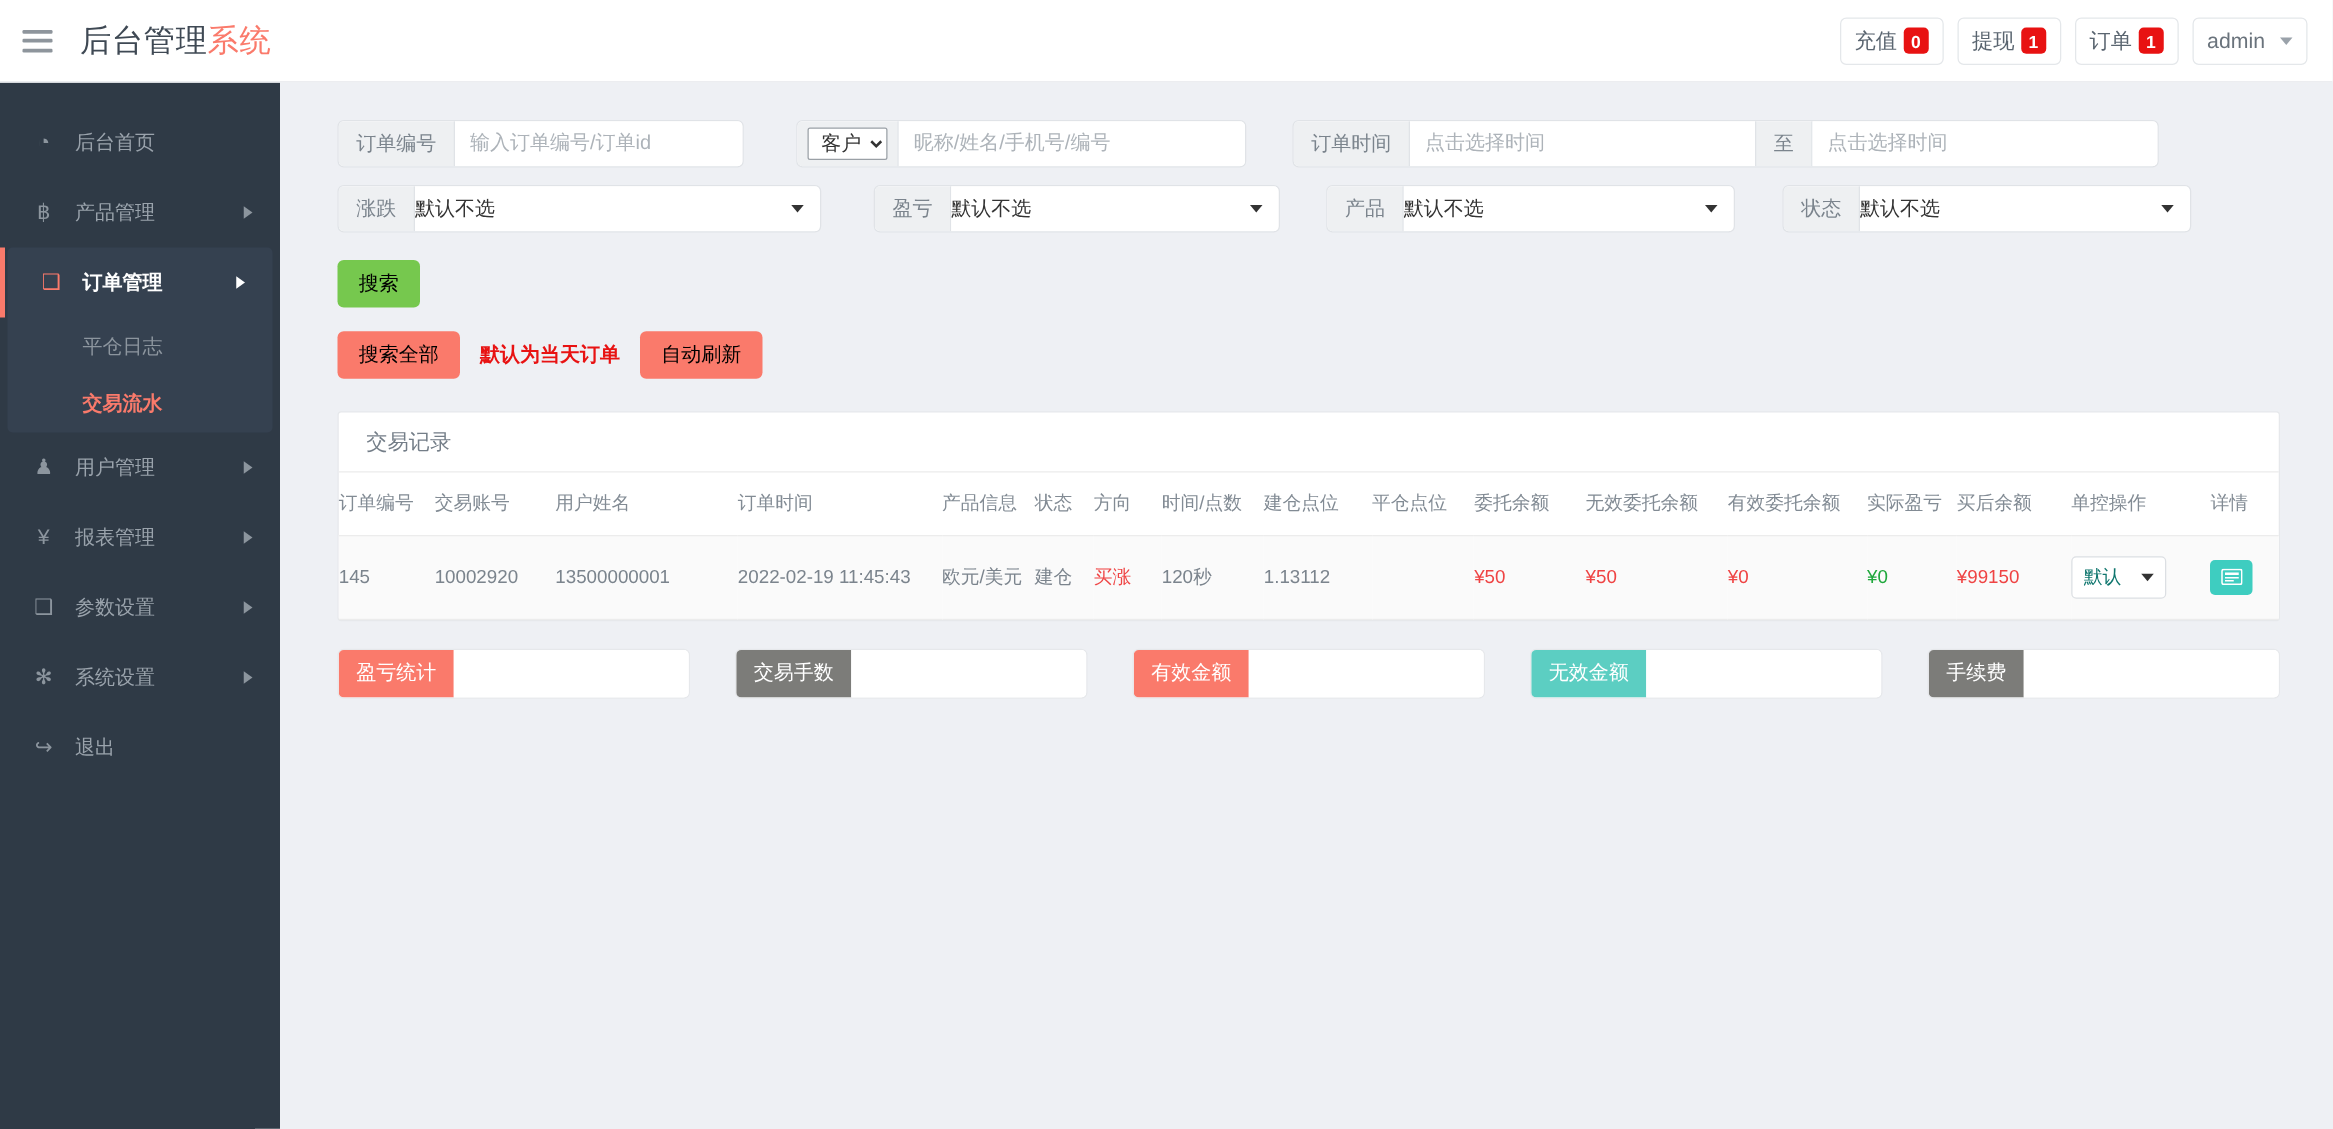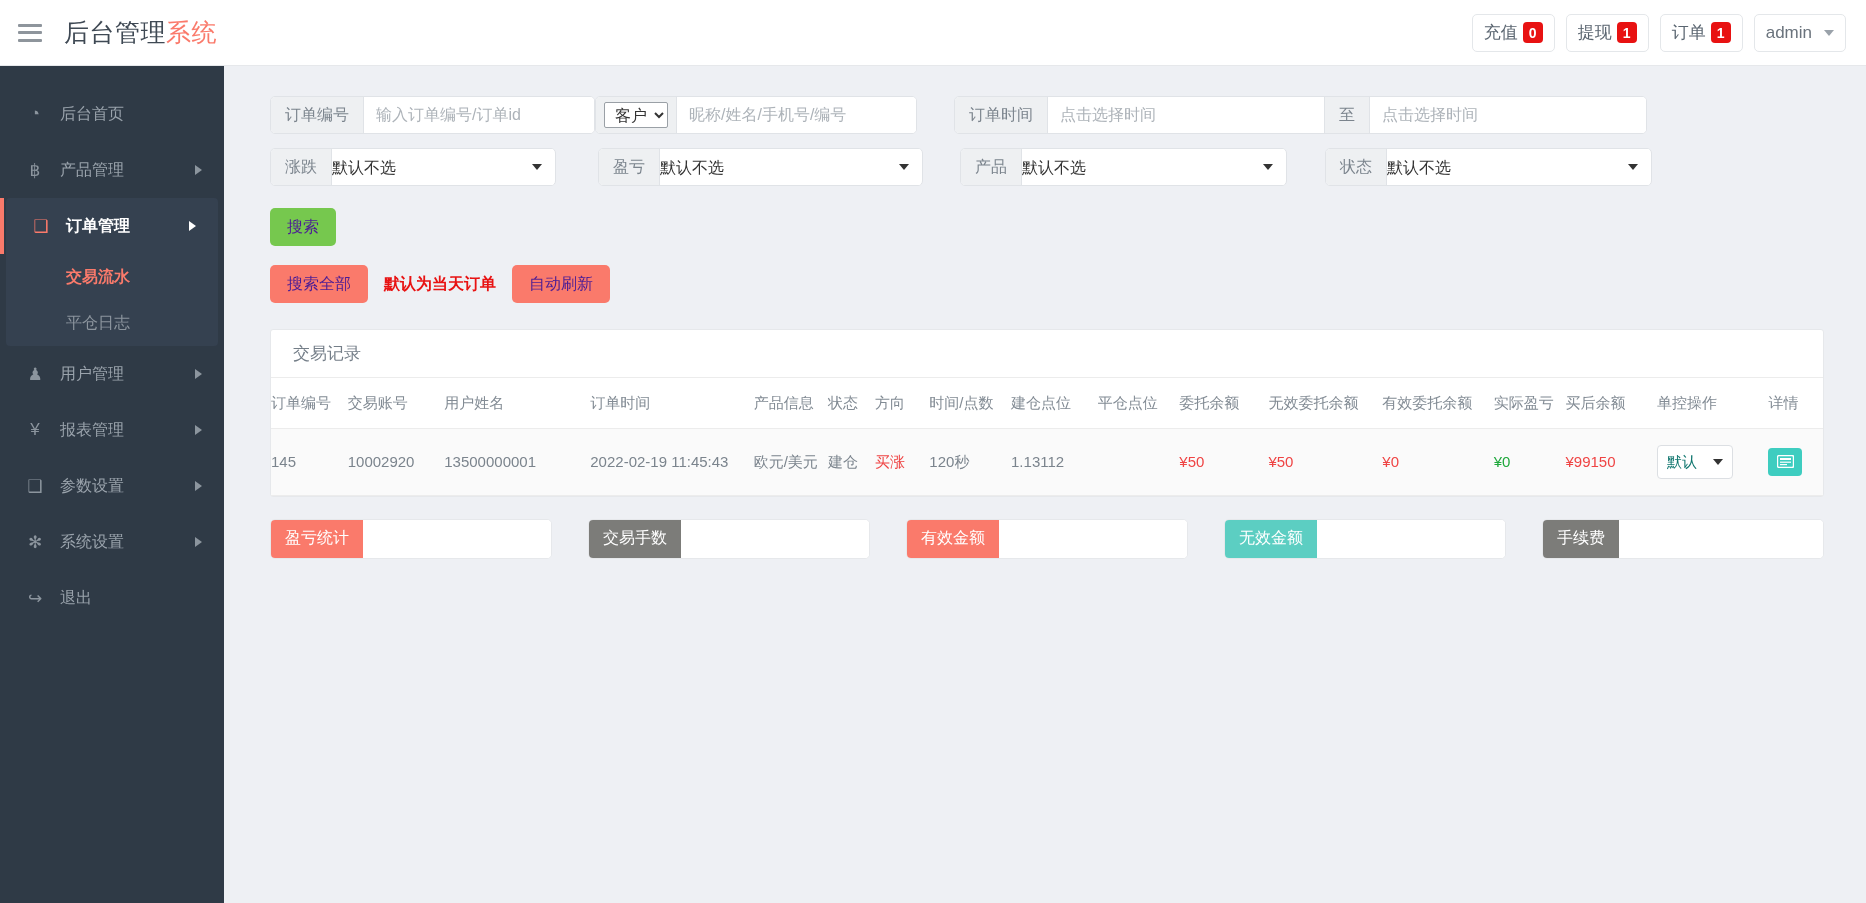--- a/index.html
+++ b/index.html
@@ -122,21 +122,21 @@
     font-family: inherit;
     appearance: none; -webkit-appearance: none;
   }
   .selarrow {
     width: 0; height: 0; align-self: center; margin: 0 13px 0 -22px;
     border-left: 5px solid transparent; border-right: 5px solid transparent;
     border-top: 6px solid #333; pointer-events: none;
   }
 
   .btn {
-    border: 0; border-radius: 5px; color: #4c1d95;
+    border: 0; border-radius: 5px; color: #000000;
     font-size: 16px; cursor: pointer; font-family: inherit;
     height: 38px; padding: 0 17px;
   }
   .btn-green { background: #76c84e; }
   .btn-red { background: #fa7a6b; }
   .hint-red { color: #e81212; font-size: 16px; font-weight: bold; }
 
   
   .panel {
     background: #fff; border: 1px solid #e6e8eb; border-radius: 3px;
@@ -238,25 +238,25 @@
     <span>产品管理</span>
     <span class="arrow"></span>
   </div>
 
   <div class="nav-group open">
     <div class="nav-item">
       <span class="nicon">❑</span>
       <span>订单管理</span>
       <span class="arrow"></span>
     </div>
+    <div class="subnav-item">
+      <span>平仓日志</span>
+    </div>
     <div class="subnav-item active">
       <span>交易流水</span>
-    </div>
-    <div class="subnav-item">
-      <span>平仓日志</span>
     </div>
   </div>
 
   <div class="nav-item">
     <span class="nicon">♟</span>
     <span>用户管理</span>
     <span class="arrow"></span>
   </div>
 
   <div class="nav-item">
@@ -284,39 +284,39 @@
 </div>
 
 <div class="main">
 
   <div class="filter-row">
     <div class="fgroup" style="width:325px">
       <div class="faddon">订单编号</div>
       <input class="finput" style="flex: 1 1 0%;" placeholder="输入订单编号/订单id">
     </div>
 
-    <div class="fgroup" style="width:322px; ">
+    <div class="fgroup" style="width:360px; margin-left:42px">
       <div class="fselect-wrap">
         <select class="fselect">
           <option>客户</option>
         </select>
       </div>
       <input class="finput" style="flex: 1 1 0%;" placeholder="昵称/姓名/手机号/编号">
     </div>
 
     <div class="fgroup" style="width:693px; margin-left:37px">
       <div class="faddon">订单时间</div>
       <input class="finput" style="flex: 1 1 0%;" placeholder="点击选择时间">
       <div class="faddon plain">至</div>
       <input class="finput" style="flex: 1 1 0%;" placeholder="点击选择时间">
     </div>
   </div>
 
   <div class="filter-row">
-    <div class="fgroup" style="width:286px">
+    <div class="fgroup" style="width:387px">
       <div class="faddon">涨跌</div>
       <select class="fselect-full">
         <option>默认不选</option>
       </select>
       <span class="selarrow"></span>
     </div>
 
     <div class="fgroup" style="width:325px; margin-left:42px">
       <div class="faddon">盈亏</div>
       <select class="fselect-full">

